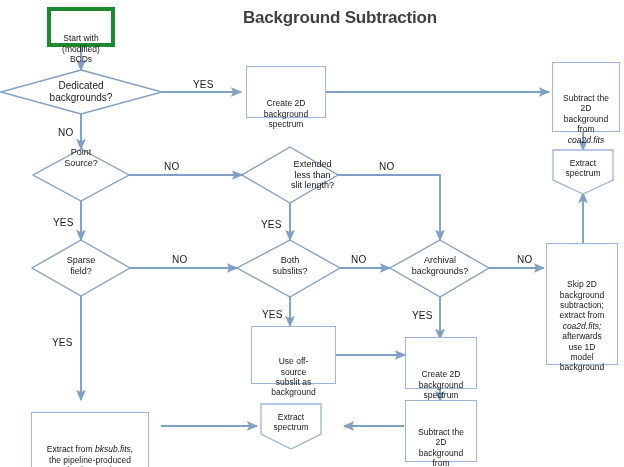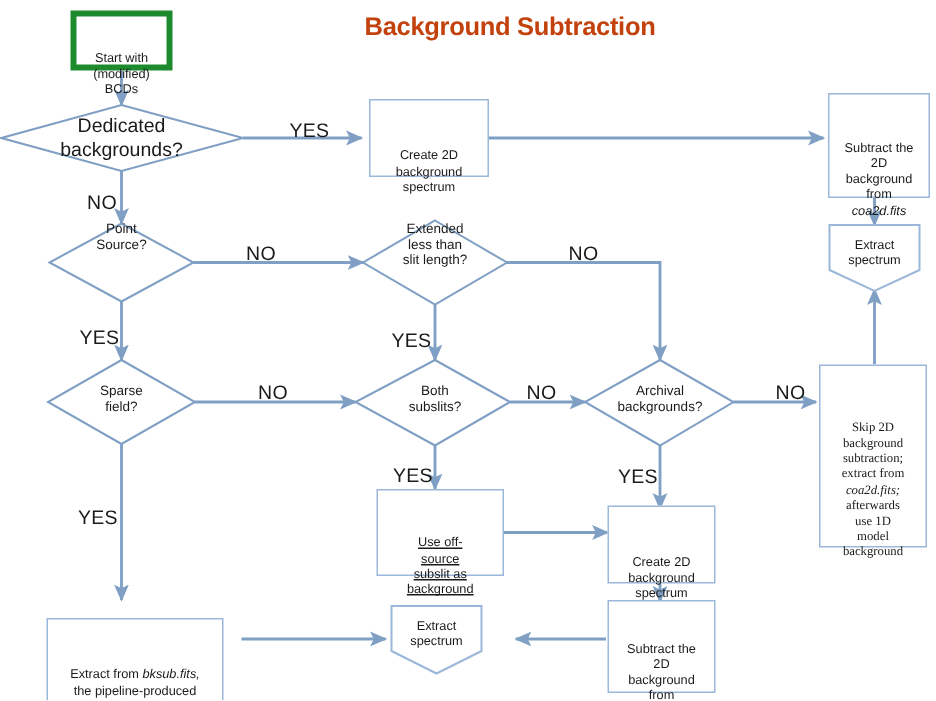--- a/index.html
+++ b/index.html
@@ -65,29 +65,29 @@
     justify-content: center;
     text-align: center;
     color: #1a1a1a;
     line-height: 1.22;
     z-index: 3;
     white-space: pre-line;
   }
   .edge-label {
     position: absolute;
     color: #1a1a1a;
-    font-size: 13px;
+    font-size: 10px;
     letter-spacing: 0.2px;
     z-index: 4;
     white-space: nowrap;
   }
   .title {
     position: absolute;
     text-align: center;
-    color: #c2410c;
+    color: #404040;
     z-index: 3;
   }
   #title-main {
     left: 150px;
     top: 8px;
     width: 380px;
     font-size: 17px;
     font-weight: bold;
     letter-spacing: -0.2px;
   }
@@ -171,31 +171,31 @@
   </svg>
 
   <div class="title" id="title-main">Background Subtraction</div>
 
   <div class="node start-node" style="left:47px; top:7px; width:68px; height:40px;">
     <span class="node-text" style="font-size:8.5px;">Start with
 (modified)
 BCDs</span>
   </div>
 
-  <div class="diamond-label" style="left:21px; top:78px; width:120px; height:28px; font-size:13px;">
+  <div class="diamond-label" style="left:21px; top:78px; width:120px; height:28px; font-size:10px;">
     <span>Dedicated
 backgrounds?</span>
   </div>
 
   <div class="diamond-label" style="left:41px; top:144px; width:80px; height:28px; font-size:9px;">
     <span>Point
 Source?</span>
   </div>
 
-  <div class="diamond-label" style="left:246px; top:144px; width:88px; height:38px; font-size:9px;">
+  <div class="diamond-label" style="left:246px; top:156px; width:88px; height:38px; font-size:9px;justify-content:flex-end;">
     <span>Extended
 less than
 slit length?</span>
   </div>
 
   <div class="diamond-label" style="left:250px; top:252px; width:80px; height:28px; font-size:9px;">
     <span>Both
 subslits?</span>
   </div>
 
@@ -222,33 +222,33 @@
 from
 <span class="ital">coa2d.fits</span></span>
   </div>
 
   <div class="pent-label" style="left:553px; top:152px; width:60px; height:32px; font-size:8.5px;">
     <span>Extract
 spectrum</span>
   </div>
 
   <div class="node proc" style="left:546px; top:243px; width:72px; height:122px;">
-    <span class="node-text" style="font-size:8.5px;font-family:Liberation Serif, serif;">Skip 2D
+    <span class="node-text" style="font-size:8.5px;">Skip 2D
 background
 subtraction;
 extract from
 <span class="ital">coa2d.fits;</span>
 afterwards
 use 1D
 model
 background</span>
   </div>
 
   <div class="node proc" style="left:251px; top:326px; width:85px; height:58px;">
-    <span class="node-text" style="font-size:8.5px;text-decoration:underline;">Use off-
+    <span class="node-text" style="font-size:8.5px;">Use off-
 source
 subslit as
 background</span>
   </div>
 
   <div class="node proc" style="left:405px; top:337px; width:72px; height:52px;">
     <span class="node-text" style="font-size:8.5px;">Create 2D
 background
 spectrum</span>
   </div>

